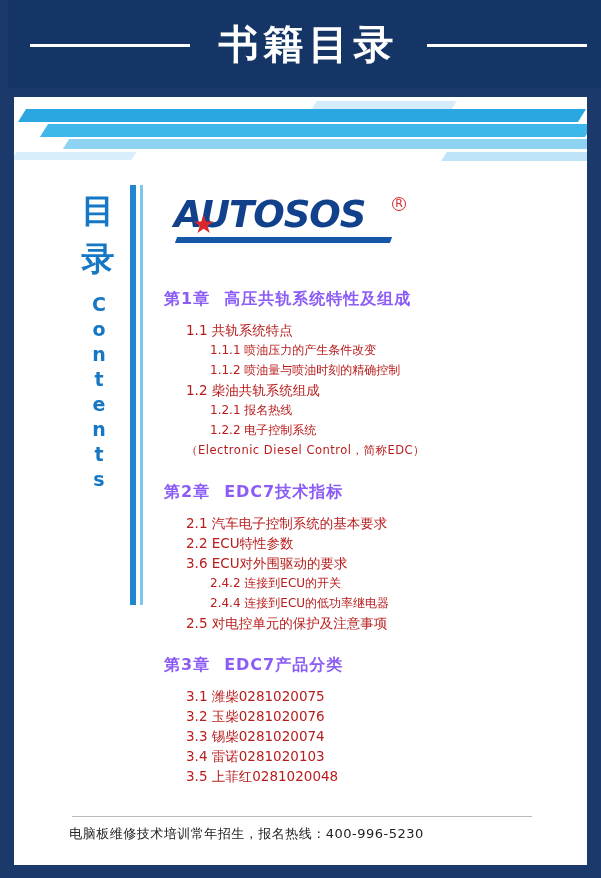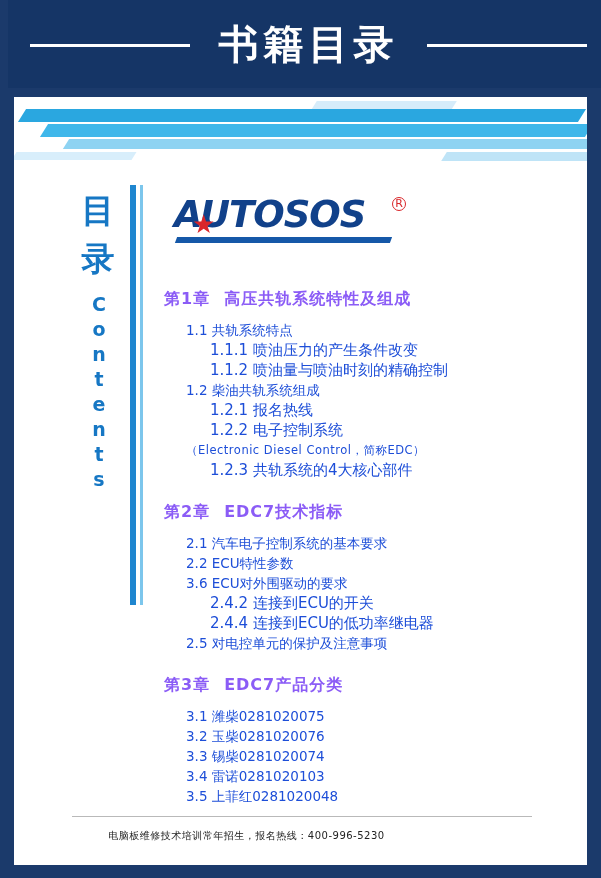--- a/index.html
+++ b/index.html
@@ -173,42 +173,42 @@
     font-weight: bold;
     letter-spacing: 1px;
     margin: 22px 0 10px 0;
     color: #8b5cf6;
   }
   .chapter .num { margin-right: 14px; }
   .entry {
     font-size: 13.5px;
     line-height: 20px;
     margin-left: 22px;
-    color: #1d4ed8;
+    color: #b91c1c;
   }
   .entry.lvl2 { margin-left: 22px; }
-  .entry.lvl3 { margin-left: 46px; font-size: 15px; }
+  .entry.lvl3 { margin-left: 46px; font-size: 12px; }
   .entry.note { margin-left: 22px; font-size: 11.5px; letter-spacing: 0.5px; }
 
   
   .footer-rule {
     position: absolute;
     left: 58px;
     bottom: 48px;
     width: 460px;
     height: 1px;
     background: #b9b9b9;
   }
   .footer-text {
     position: absolute;
     left: 0;
     bottom: 22px;
     width: 465px;
     text-align: center;
-    font-size: 10px;
+    font-size: 13px;
     color: #222222;
     letter-spacing: 0.5px;
   }
 </style>
 </head>
 <body>
 
 <div class="page">
 
   <div class="banner">
@@ -245,21 +245,20 @@
 
     <div class="toc" id="toc-root">
         <div class="chapter"><span class="num">第1章</span><span>高压共轨系统特性及组成</span></div>
         <div class="entry lvl2">1.1 共轨系统特点</div>
         <div class="entry lvl3">1.1.1 喷油压力的产生条件改变</div>
         <div class="entry lvl3">1.1.2 喷油量与喷油时刻的精确控制</div>
         <div class="entry lvl2">1.2 柴油共轨系统组成</div>
         <div class="entry lvl3">1.2.1 报名热线</div>
         <div class="entry lvl3">1.2.2 电子控制系统</div>
         <div class="entry note">（Electronic Diesel Control，简称EDC）</div>
-        <div class="entry lvl3">1.2.3 共轨系统的4大核心部件</div>
         <div class="chapter"><span class="num">第2章</span><span>EDC7技术指标</span></div>
         <div class="entry lvl2">2.1 汽车电子控制系统的基本要求</div>
         <div class="entry lvl2">2.2 ECU特性参数</div>
         <div class="entry lvl2">3.6 ECU对外围驱动的要求</div>
         <div class="entry lvl3">2.4.2 连接到ECU的开关</div>
         <div class="entry lvl3">2.4.4 连接到ECU的低功率继电器</div>
         <div class="entry lvl2">2.5 对电控单元的保护及注意事项</div>
         <div class="chapter"><span class="num">第3章</span><span>EDC7产品分类</span></div>
         <div class="entry lvl2">3.1 潍柴0281020075</div>
         <div class="entry lvl2">3.2 玉柴0281020076</div>

